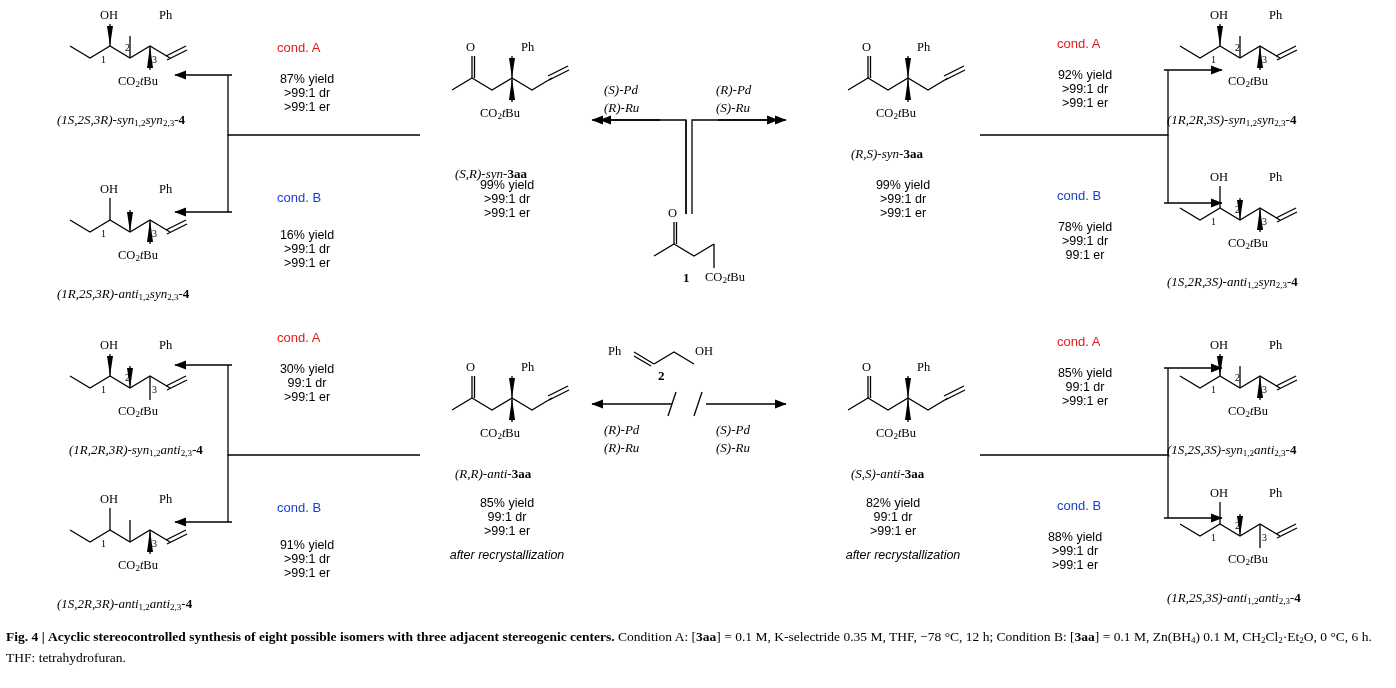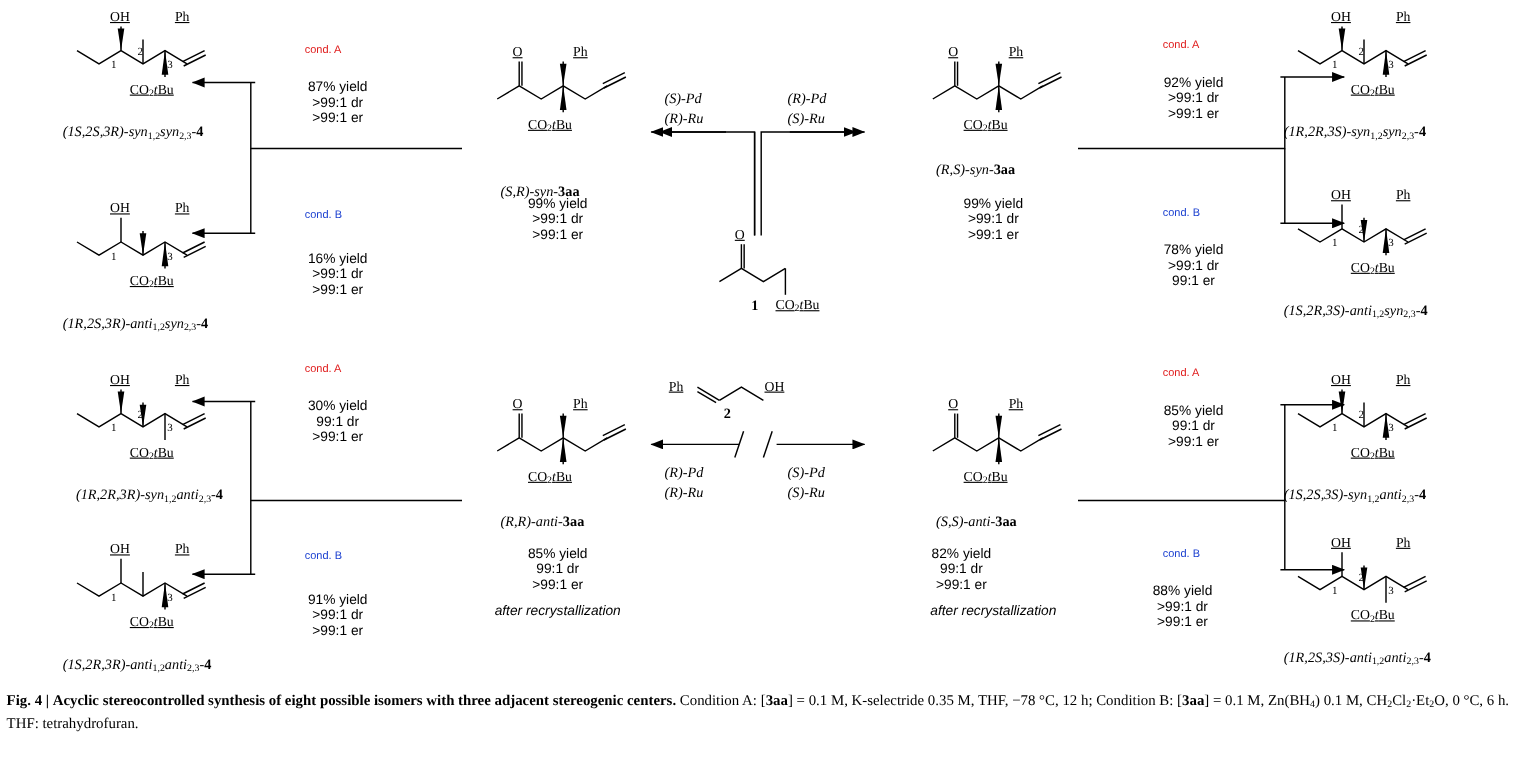--- a/index.html
+++ b/index.html
@@ -6,29 +6,29 @@
   body{
     width:1396px;height:688px;
     background:#ffffff;
     font-family:"Liberation Serif", serif;
     color:#000;
     position:relative;
     overflow:hidden;
   }
   #scheme{position:absolute;left:0;top:0;width:1396px;height:620px;}
   .txt{position:absolute;white-space:nowrap;font-family:"Liberation Serif",serif;}
-  .cond{font-family:"Liberation Sans",sans-serif;font-size:10px;}
+  .cond{font-family:"Liberation Sans",sans-serif;font-size:13px;}
   .condA{color:#e01b1b;}
   .condB{color:#1a3fd0;}
   .yield{font-family:"Liberation Sans",serif;font-size:12.5px;line-height:14px;text-align:center;}
   .label{font-size:13px;}
   .it{font-style:italic;}
   .bd{font-weight:bold;}
   .sub{font-size:9px;vertical-align:-2px;}
-  .atom{font-size:12.5px;font-family:"Liberation Serif",serif;text-decoration:underline;}
+  .atom{font-size:12.5px;font-family:"Liberation Serif",serif;}
   .num{font-size:10px;}
   .caption{
     position:absolute;left:6px;top:628px;width:1384px;
     font-family:"Liberation Serif",serif;font-size:13.5px;line-height:17px;
   }
   .caption .bd{font-weight:bold;}
   svg{overflow:visible;}
   .bondline{stroke:#000;stroke-width:1.3;fill:none;}
   .arrow{stroke:#000;stroke-width:1.3;fill:none;}
 </style>
@@ -437,21 +437,21 @@
     <div>after recrystallization</div>
   </div>
 
   
   <div class="txt atom" style="left:862px;top:360px;"><span>O</span></div>
   <div class="txt atom" style="left:917px;top:360px;"><span>Ph</span></div>
   <div class="txt atom" style="left:876px;top:426px;">CO<span class="sub">2</span><span class="it">t</span>Bu</div>
   <div class="txt label" style="left:851px;top:466px;">
     <span class="it">(S,S)-</span><span class="it">anti</span>-<span class="bd">3aa</span>
   </div>
-  <div class="txt yield" style="left:814px;top:496px;width:120px;">
+  <div class="txt yield" style="left:833px;top:496px;width:120px;">
     <div>82% yield</div>
     <div>99:1 dr</div>
     <div>&gt;99:1 er</div>
   </div>
   <div class="txt yield it" style="left:843px;top:548px;width:120px;">
     <div>after recrystallization</div>
   </div>
 
   
   <div class="txt label it" style="left:604px;top:82px;"><span>(S)-Pd</span></div>

